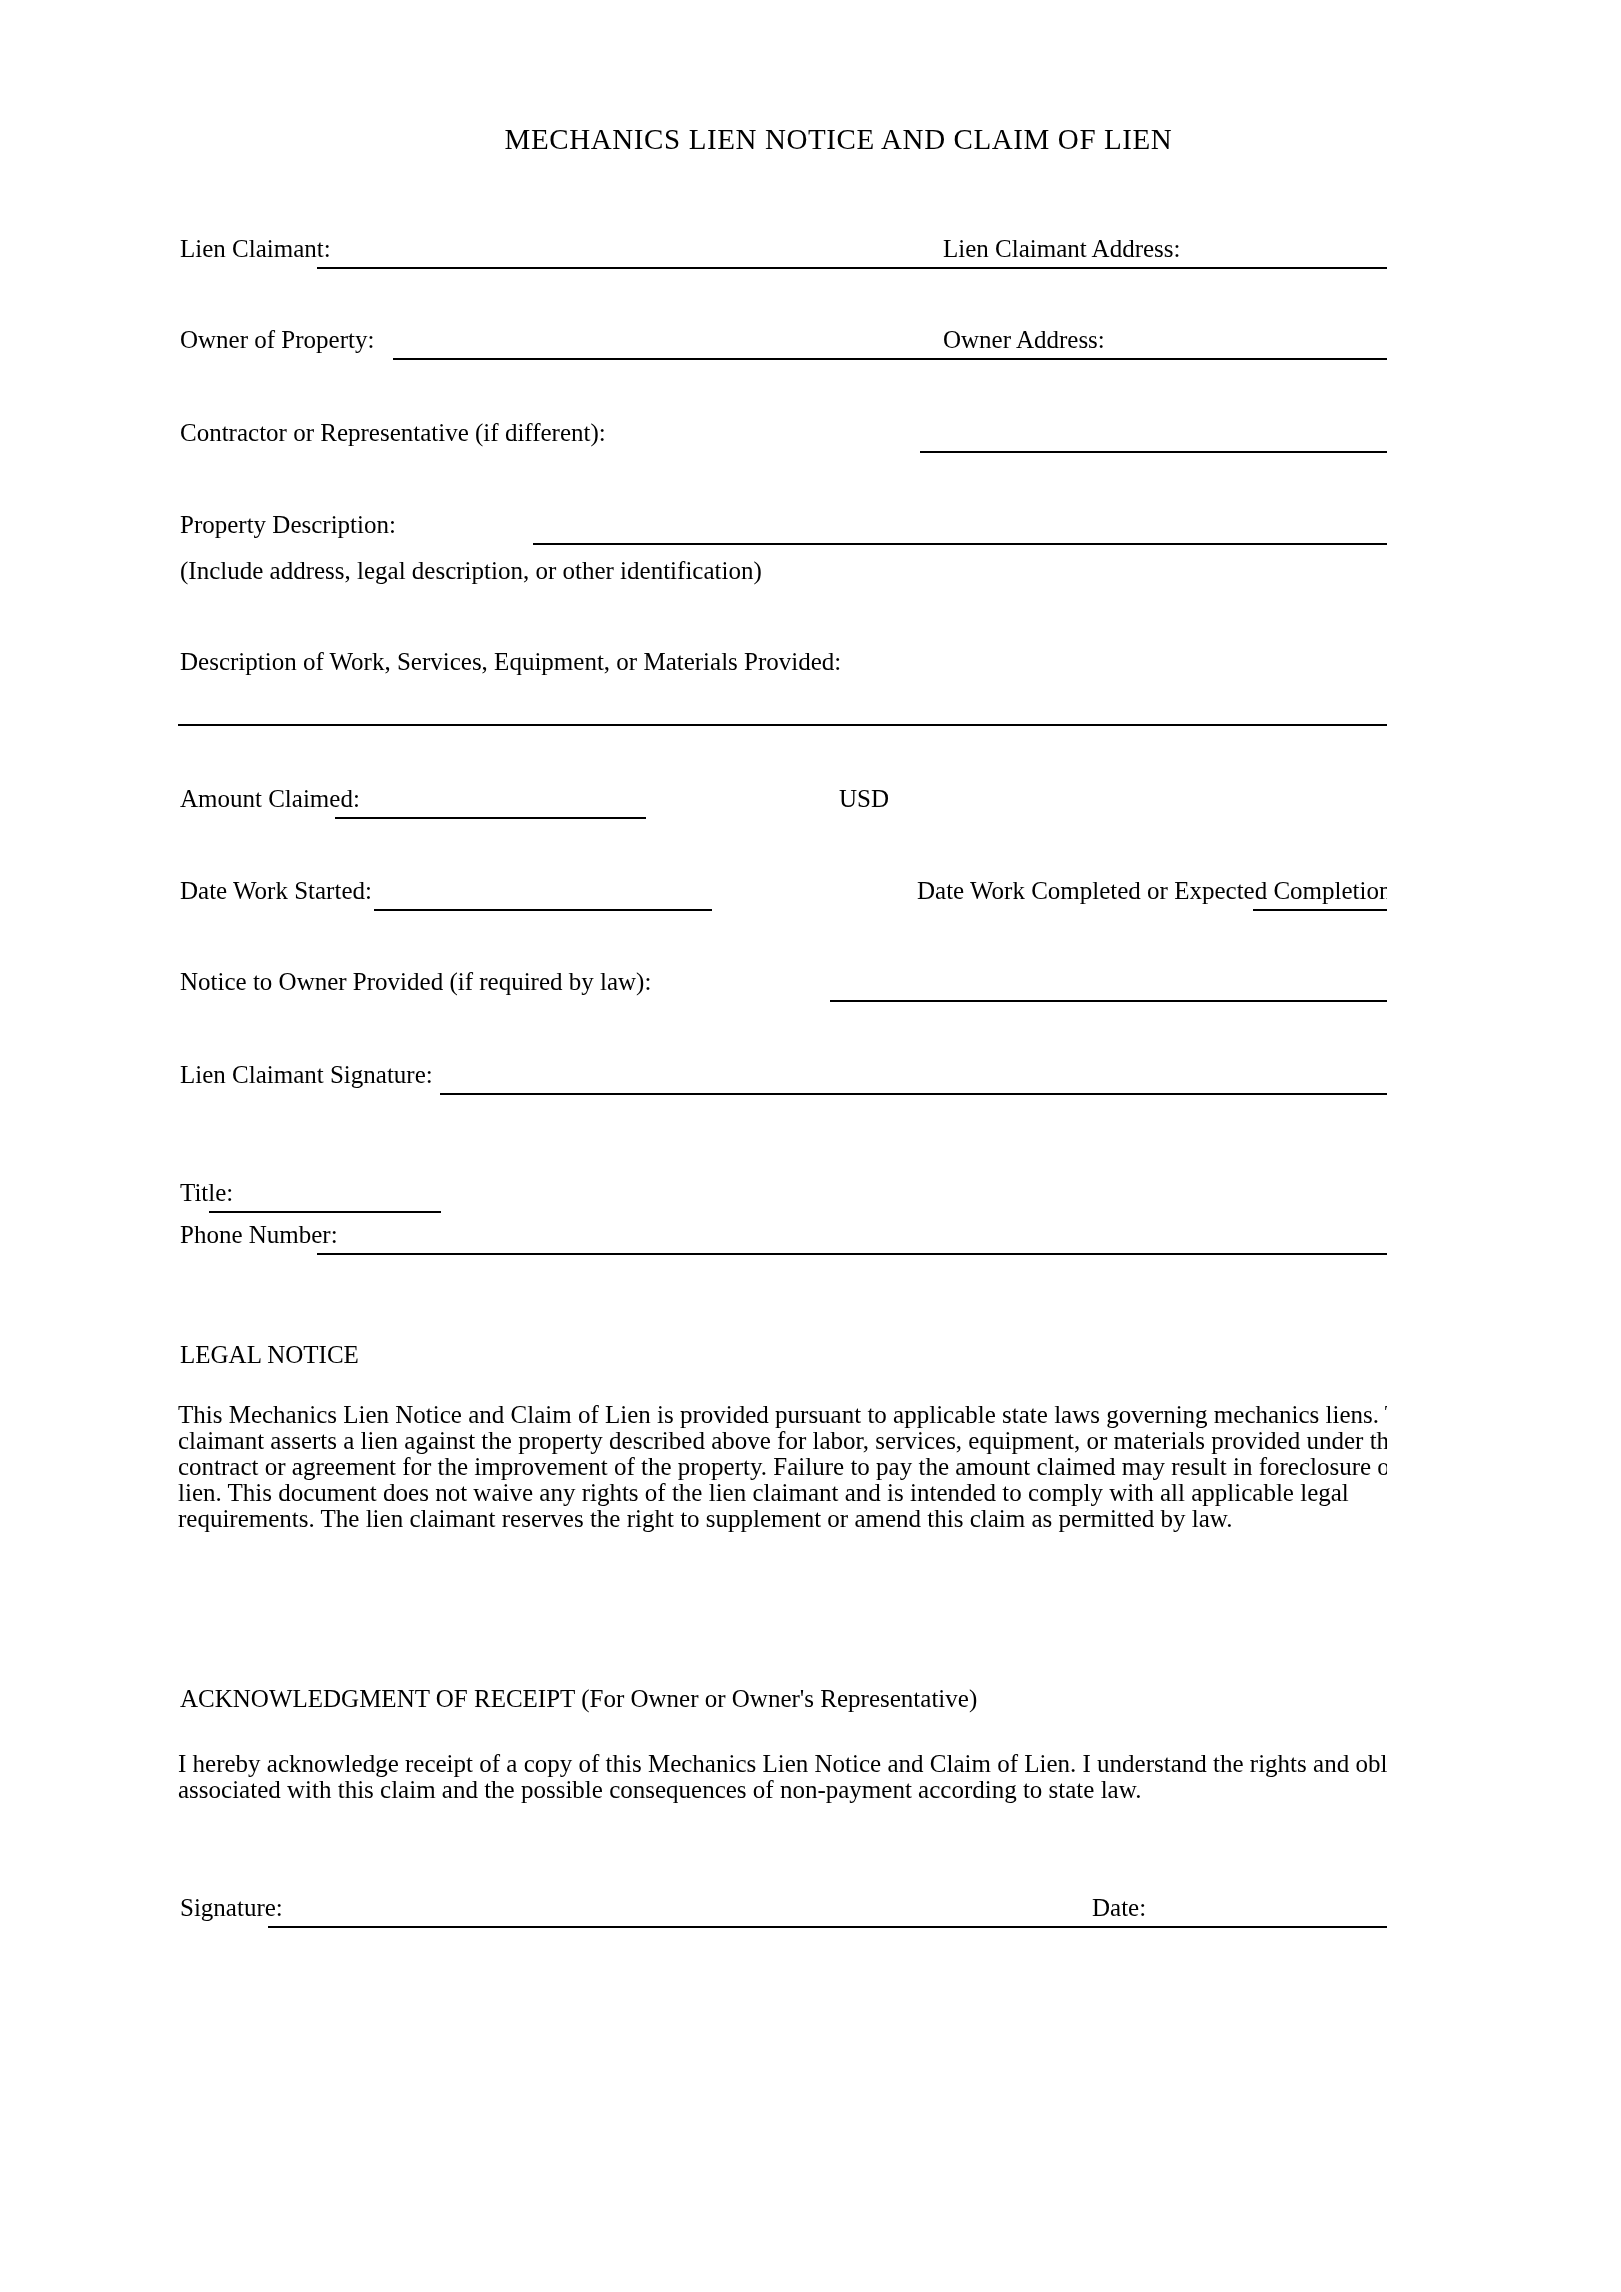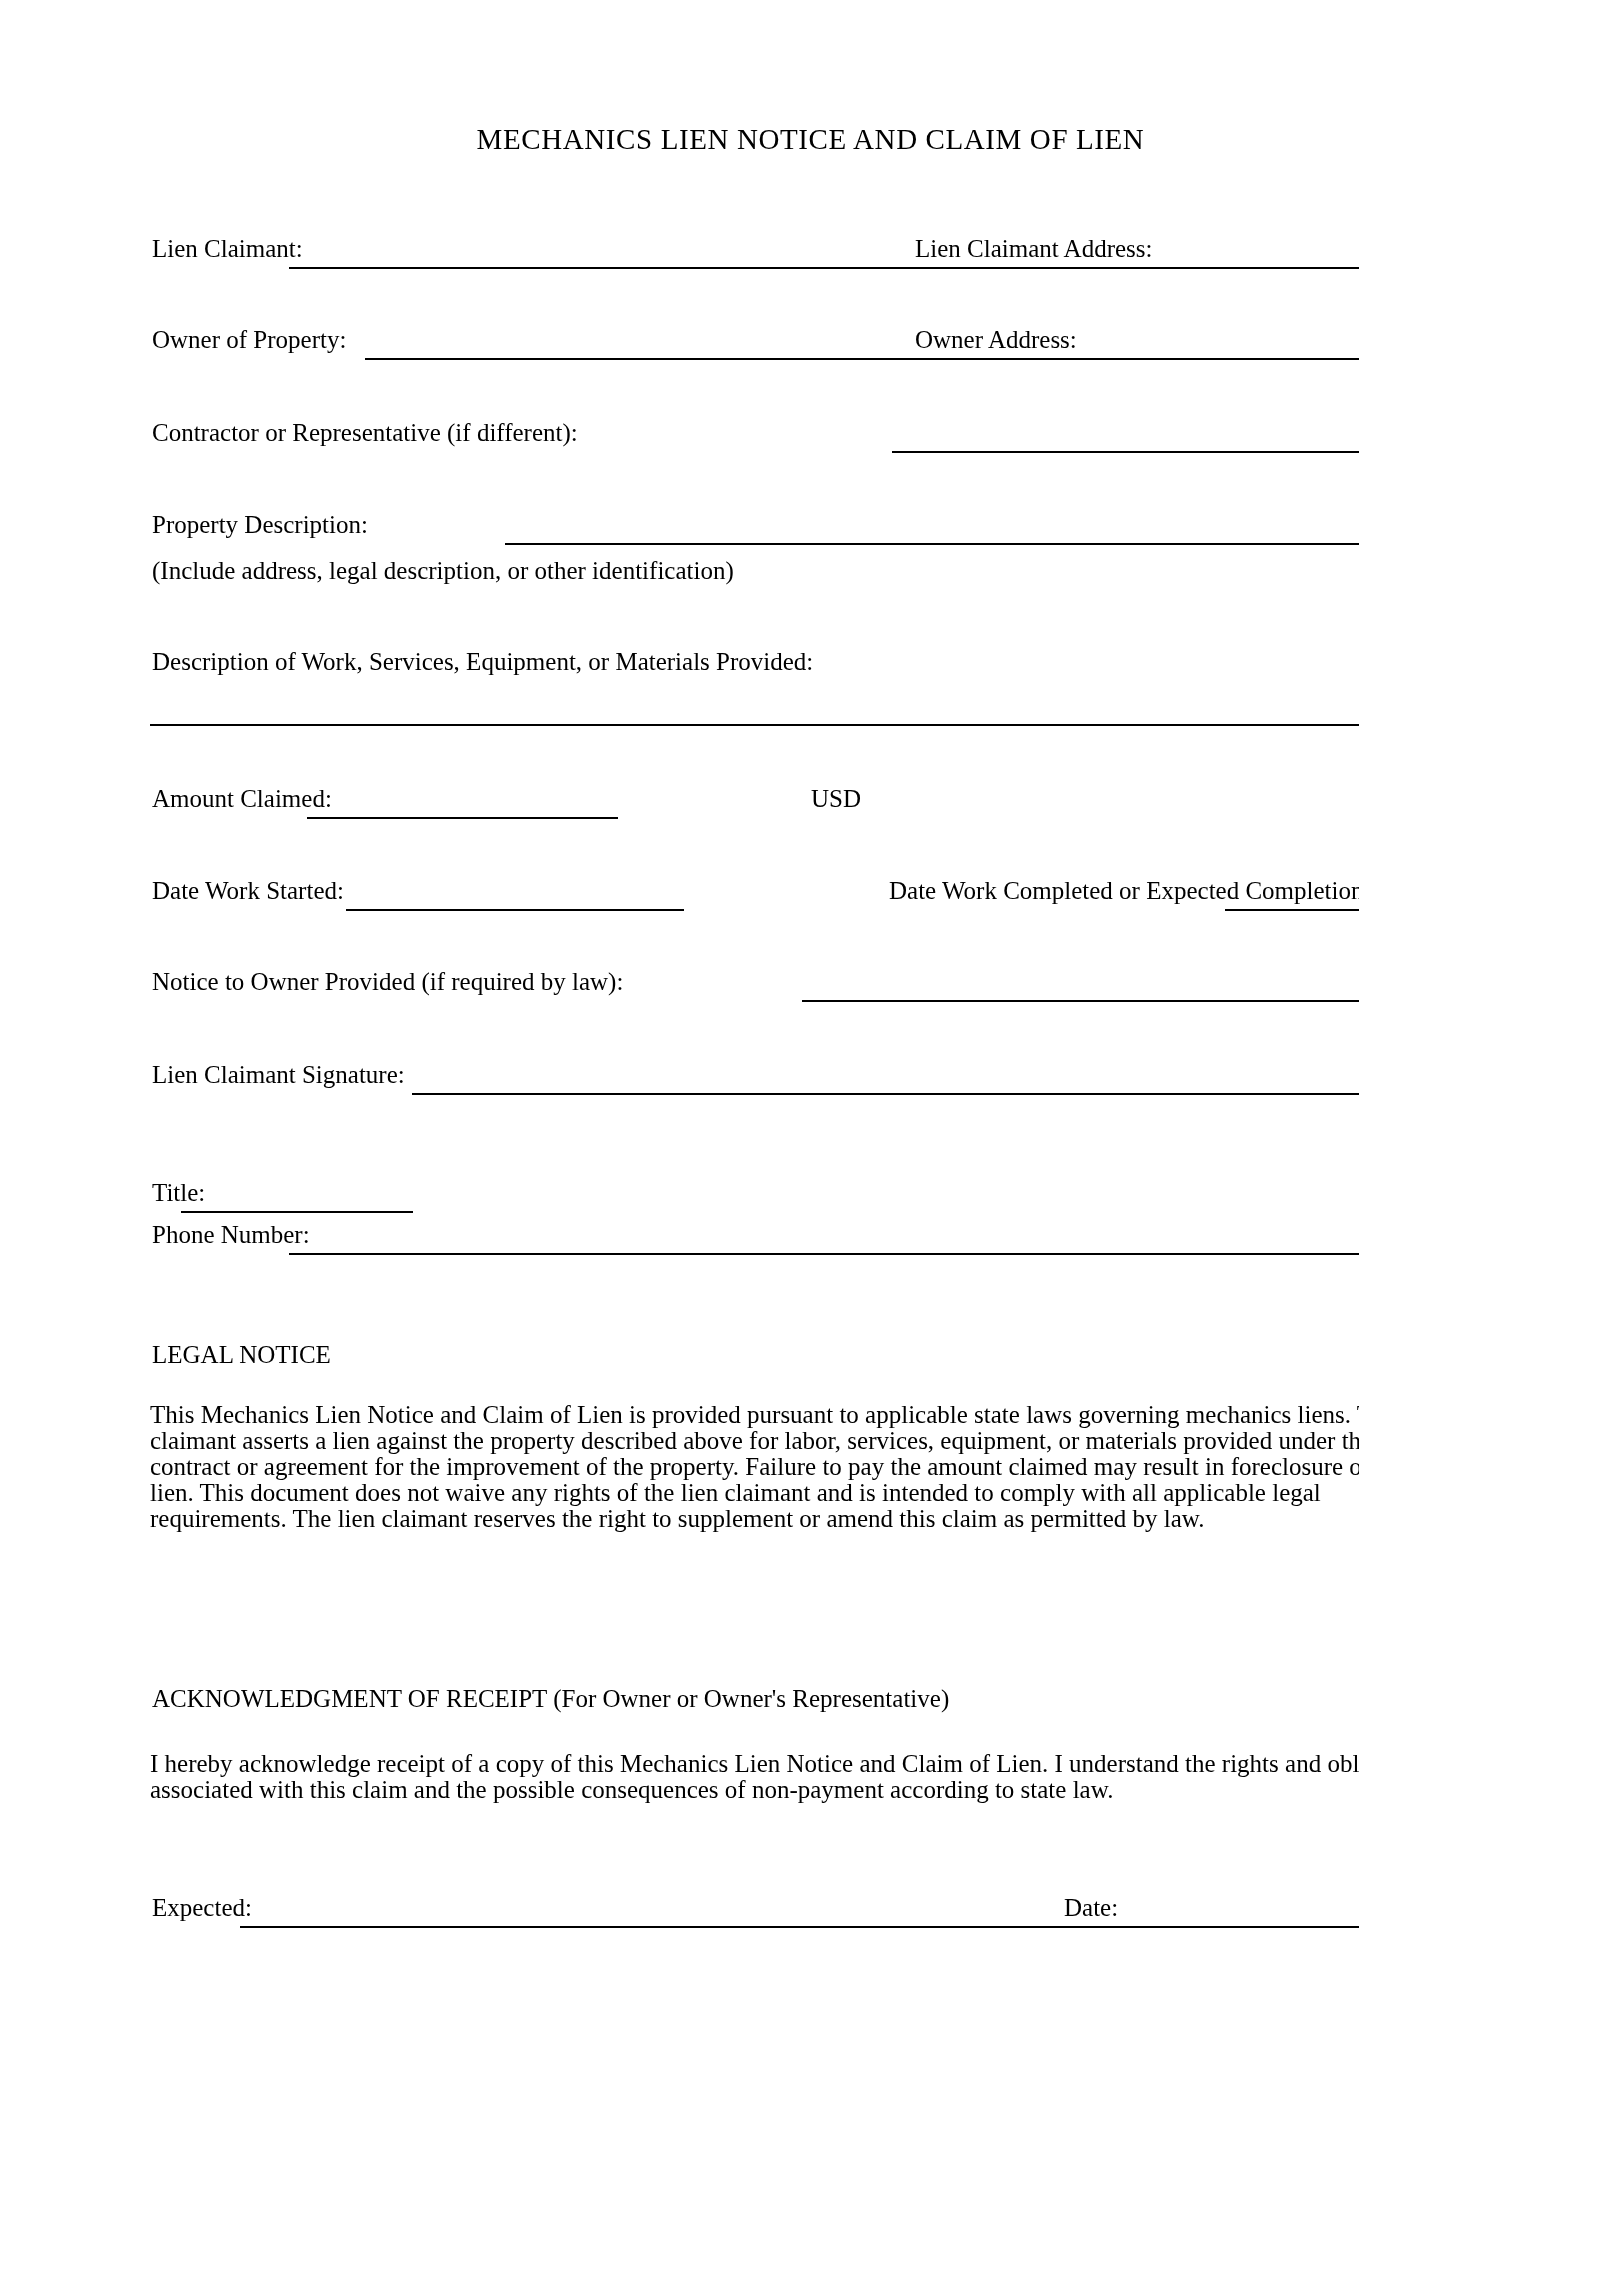--- a/index.html
+++ b/index.html
@@ -8,20 +8,21 @@
     background: #ffffff;
   }
   .page {
     position: relative;
     width: 1359px;
     height: 2293px;
     background: #ffffff;
     font-family: "Liberation Serif", "DejaVu Serif", serif;
     color: #000000;
     overflow: hidden;
+    margin-left: 28px;
   }
 
   
   .doc-title {
     position: absolute;
     left: 0;
     top: 123px;
     width: 1621px;
     text-align: center;
     font-size: 29px;
@@ -147,19 +148,19 @@
     <span class="fline" style="left:29px; width:232px;"></span>
   </div>
 
   <div class="sec-head" style="top:1341px;">LEGAL NOTICE</div>
   <div class="para" style="top:1402px;">This Mechanics Lien Notice and Claim of Lien is provided pursuant to applicable state laws governing mechanics liens. The lien claimant asserts a lien against the property described above for labor, services, equipment, or materials provided under the contract or agreement for the improvement of the property. Failure to pay the amount claimed may result in foreclosure of the lien. This document does not waive any rights of the lien claimant and is intended to comply with all applicable legal requirements. The lien claimant reserves the right to supplement or amend this claim as permitted by law.</div>
 
   <div class="sec-head" style="top:1685px;">ACKNOWLEDGMENT OF RECEIPT (For Owner or Owner's Representative)</div>
   <div class="para" style="top:1751px;">I hereby acknowledge receipt of a copy of this Mechanics Lien Notice and Claim of Lien. I understand the rights and obligations associated with this claim and the possible consequences of non-payment according to state law.</div>
 
   <div class="frow" style="top:1894px;">
-    <span class="flabel">Expected:</span>
+    <span class="flabel">Signature:</span>
     <span class="flabel2" style="left:912px;">Date:</span>
     <span class="fline" style="left:88px; width:1168px;"></span>
   </div>
 
 </div>
 
 
 </body></html>

